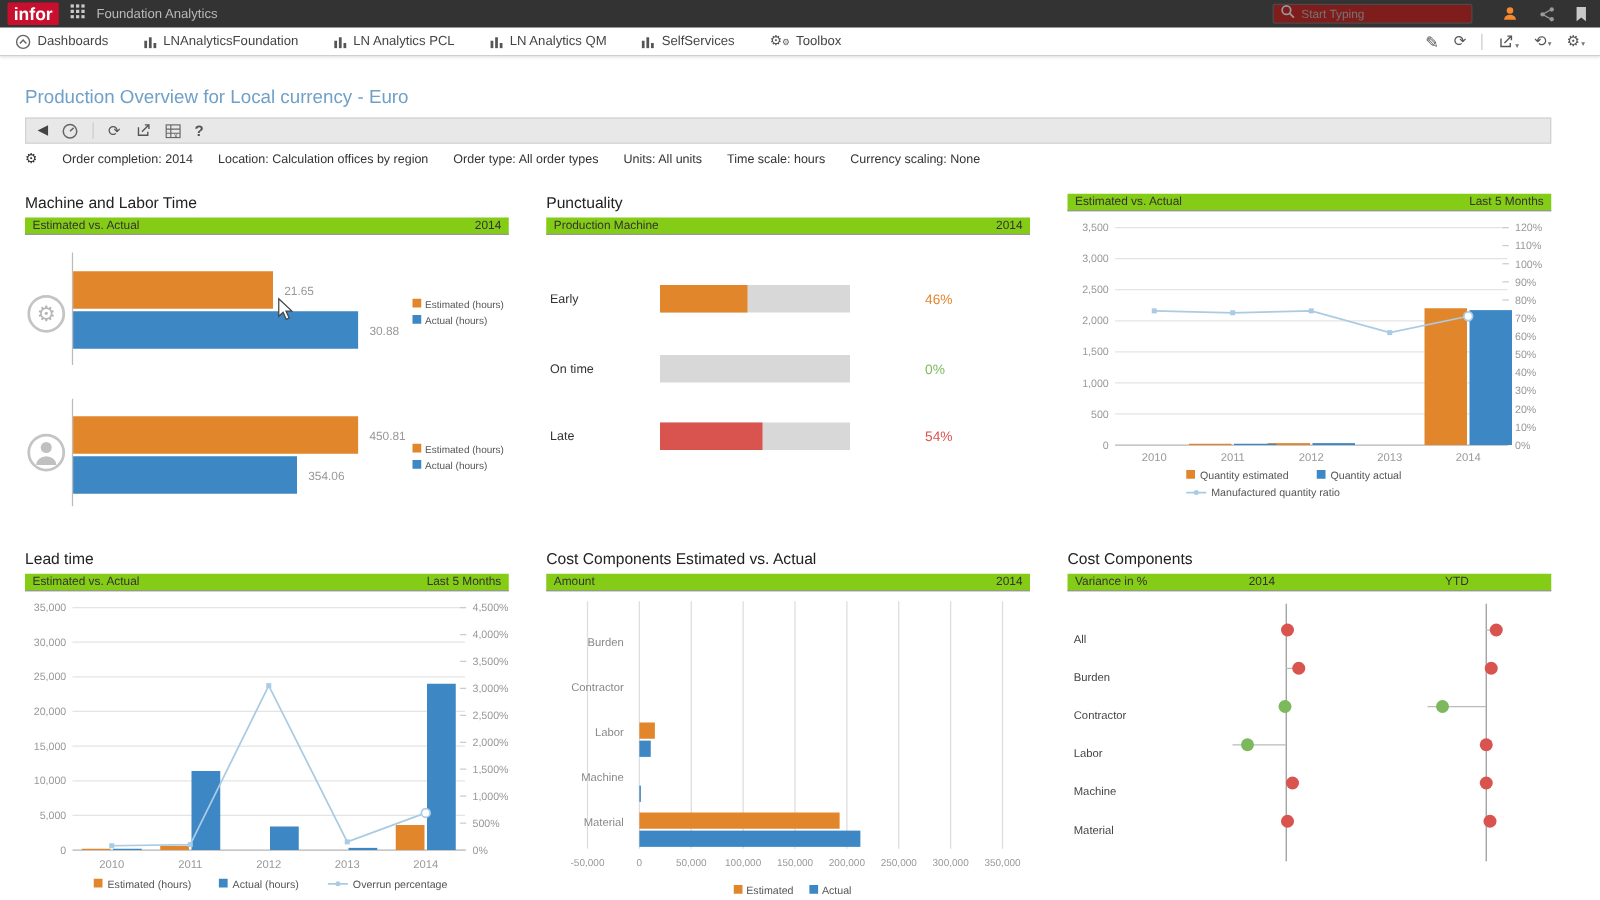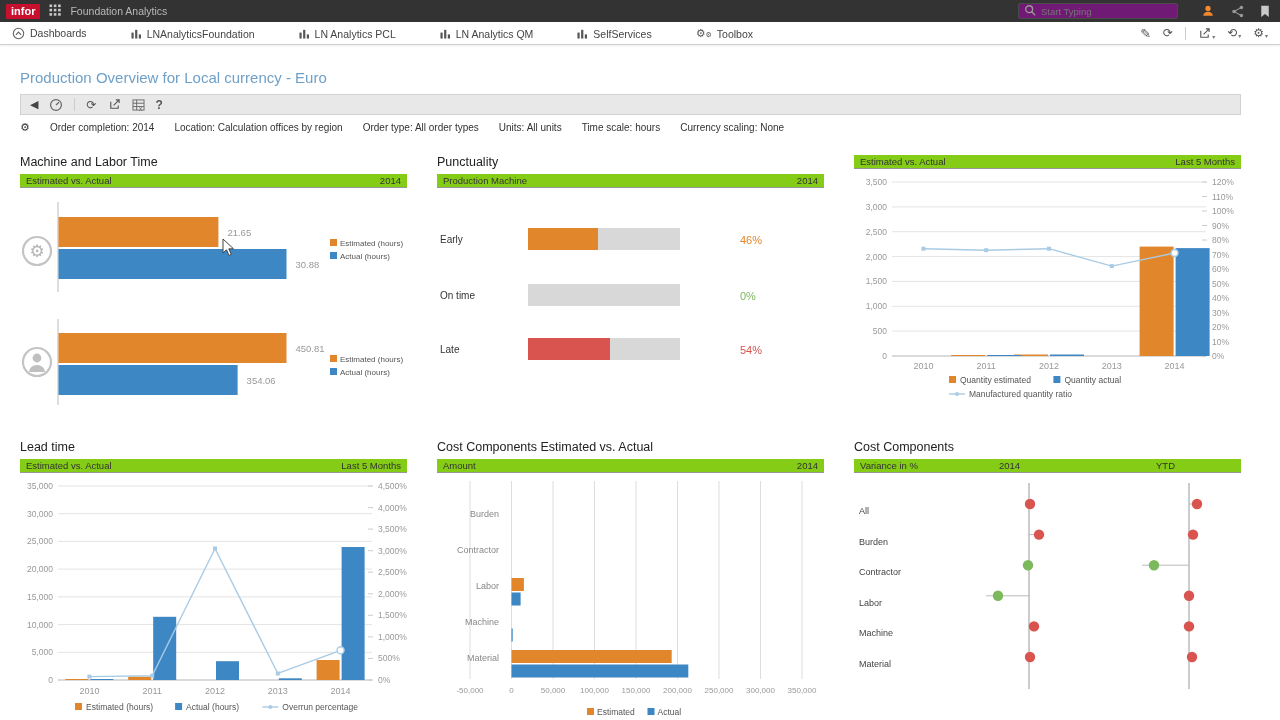--- a/index.html
+++ b/index.html
@@ -1,23 +1,23 @@
 <!DOCTYPE html>
 <html><head>
 <meta charset="utf-8">
 <style>
   * { box-sizing: border-box; margin: 0; padding: 0; }
   html,body { width:1280px; height:720px; overflow:hidden; background:#fff;
     font-family:"Liberation Sans","DejaVu Sans",sans-serif; }
   
   .topbar { height:22px; background:#333333; display:flex; align-items:center; padding:0 10px 0 6px; gap:9px; position:relative; }
-  .logo { background:#C8102E; color:#fff; font-size:11px; font-weight:bold; padding:2px 5px; border-radius:1px; line-height:1; }
+  .logo { background:#C8102E; color:#fff; font-size:14px; font-weight:bold; padding:2px 5px; border-radius:1px; line-height:1; }
   .apptitle { color:#b9b9b9; font-size:10.5px; }
   .topbar .spacer { flex:1; }
-  .searchbox { width:160px; height:16px; background:#701a75; border:1px solid #4a4a4a; border-radius:2px; display:flex; align-items:center; gap:5px; padding:0 5px; }
+  .searchbox { width:160px; height:16px; background:#7f1d1d; border:1px solid #4a4a4a; border-radius:2px; display:flex; align-items:center; gap:5px; padding:0 5px; }
   .searchbox input { flex:1; background:transparent; border:none; outline:none; color:#9a9a9a; font-size:9.5px; }
   .topicons { display:flex; align-items:center; gap:16px; margin-left:14px; }
   
   .navbar { height:23px; background:#fff; border-bottom:1px solid #cfcfcf; display:flex; align-items:center; padding:0 12px; gap:28px; box-shadow:0 1px 2px rgba(0,0,0,.08); }
   .nav-item { display:flex; align-items:center; gap:5px; font-size:10.5px; color:#444; cursor:pointer; }
   .nav-right { margin-left:auto; display:flex; align-items:center; gap:12px; }
   .vdiv { display:inline-block; width:1px; height:13px; background:#ccc; }
   
   .pagetitle { margin:24px 0 8px 20px; font-size:15px; color:#6FA0C8; font-weight:400; }
   .toolbar { margin:0 39px 0 20px; height:21px; background:#e8e8e8; border:1px solid #d2d2d2; display:flex; align-items:center; gap:11px; padding:0 9px; }
@@ -85,21 +85,21 @@
       </span>
       <span style="display:inline-flex;align-items:center;">
         <svg width="10" height="13" viewBox="0 0 12 15">
           <path d="M1.5 0.5 h9 v13.5 l-4.5 -3.6 l-4.5 3.6 z" fill="#c9c9c9"></path>
         </svg>
       </span>
     </div>
 </div>
 
 <div class="navbar">
-  <span id="nav-items" style="display:flex;align-items:flex-end;gap:44px;">
+  <span id="nav-items" style="display:flex;align-items:center;gap:28px;">
       <span class="nav-item">
         <span style="display:inline-flex;align-items:center;">
           <svg width="13" height="13" viewBox="0 0 14 14">
             <circle cx="7" cy="7" r="5.6" fill="none" stroke="#666" stroke-width="1.2"></circle>
             <path d="M4.2 8.4 L7 5.4 L9.8 8.4" fill="none" stroke="#666" stroke-width="1.3"></path>
           </svg>
         </span>
         <span>Dashboards</span>
       </span>
       <span class="nav-item">

